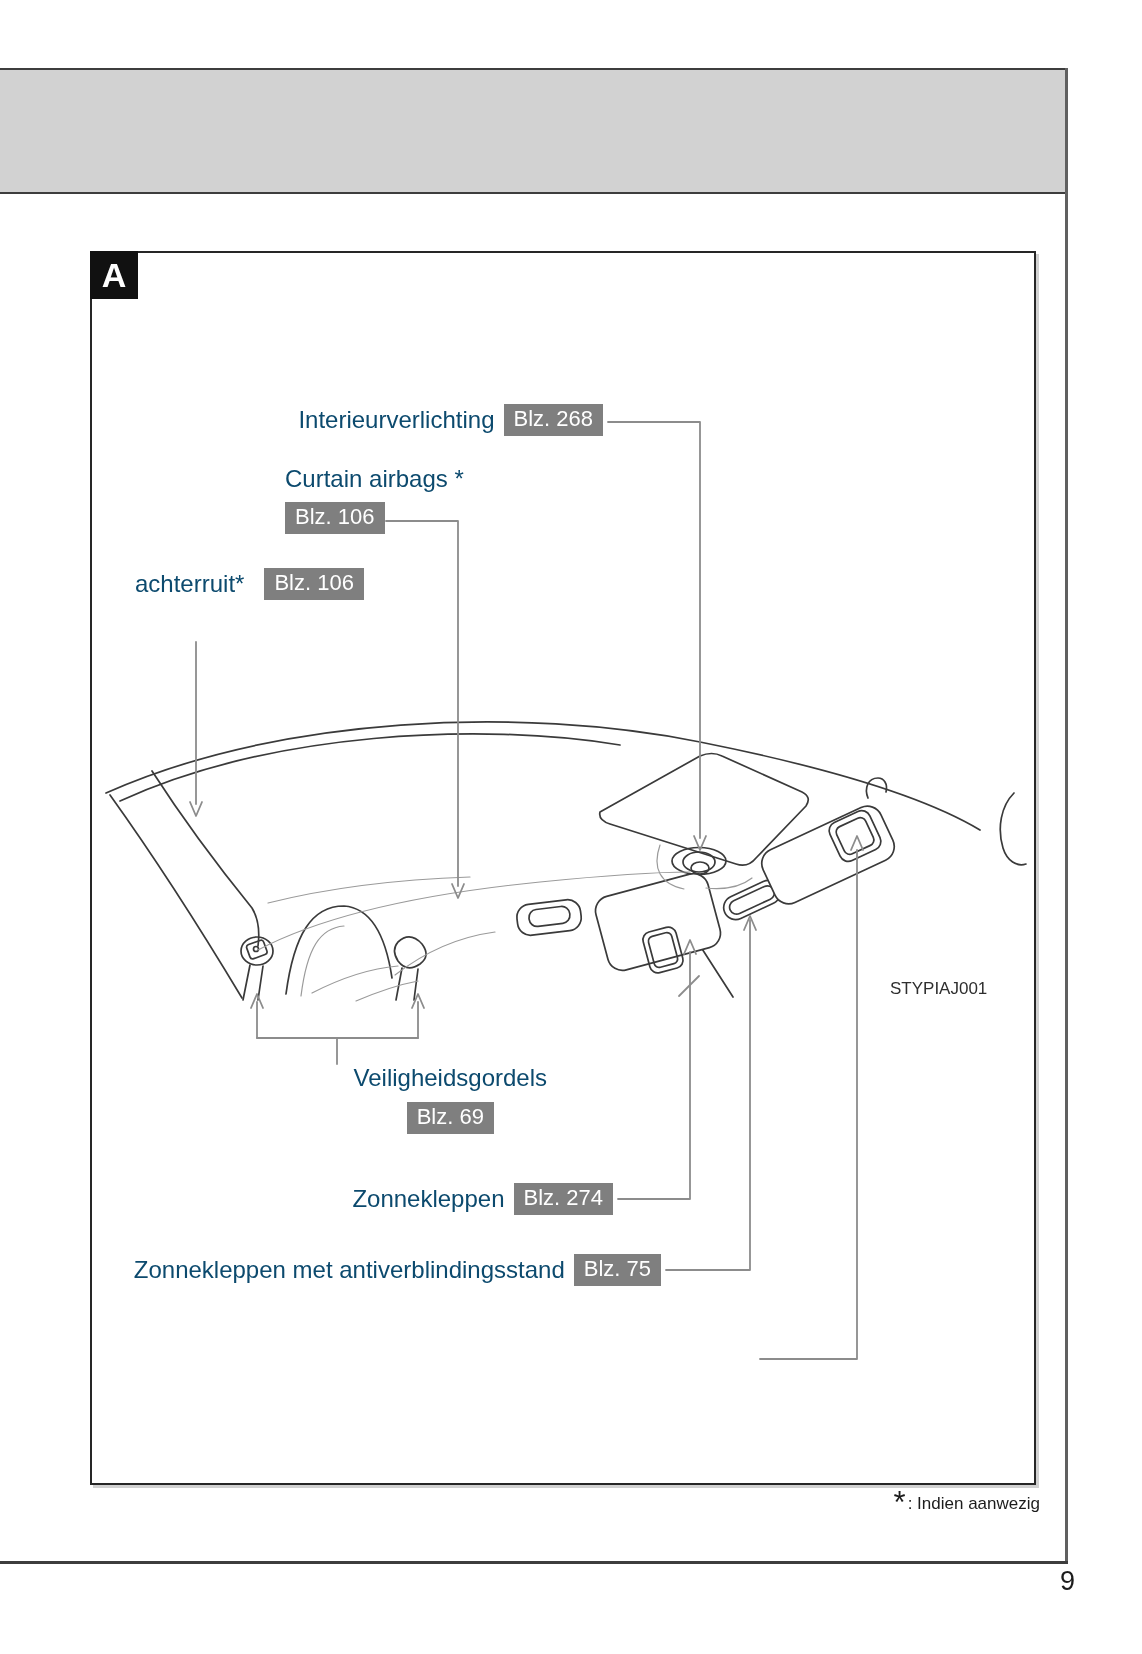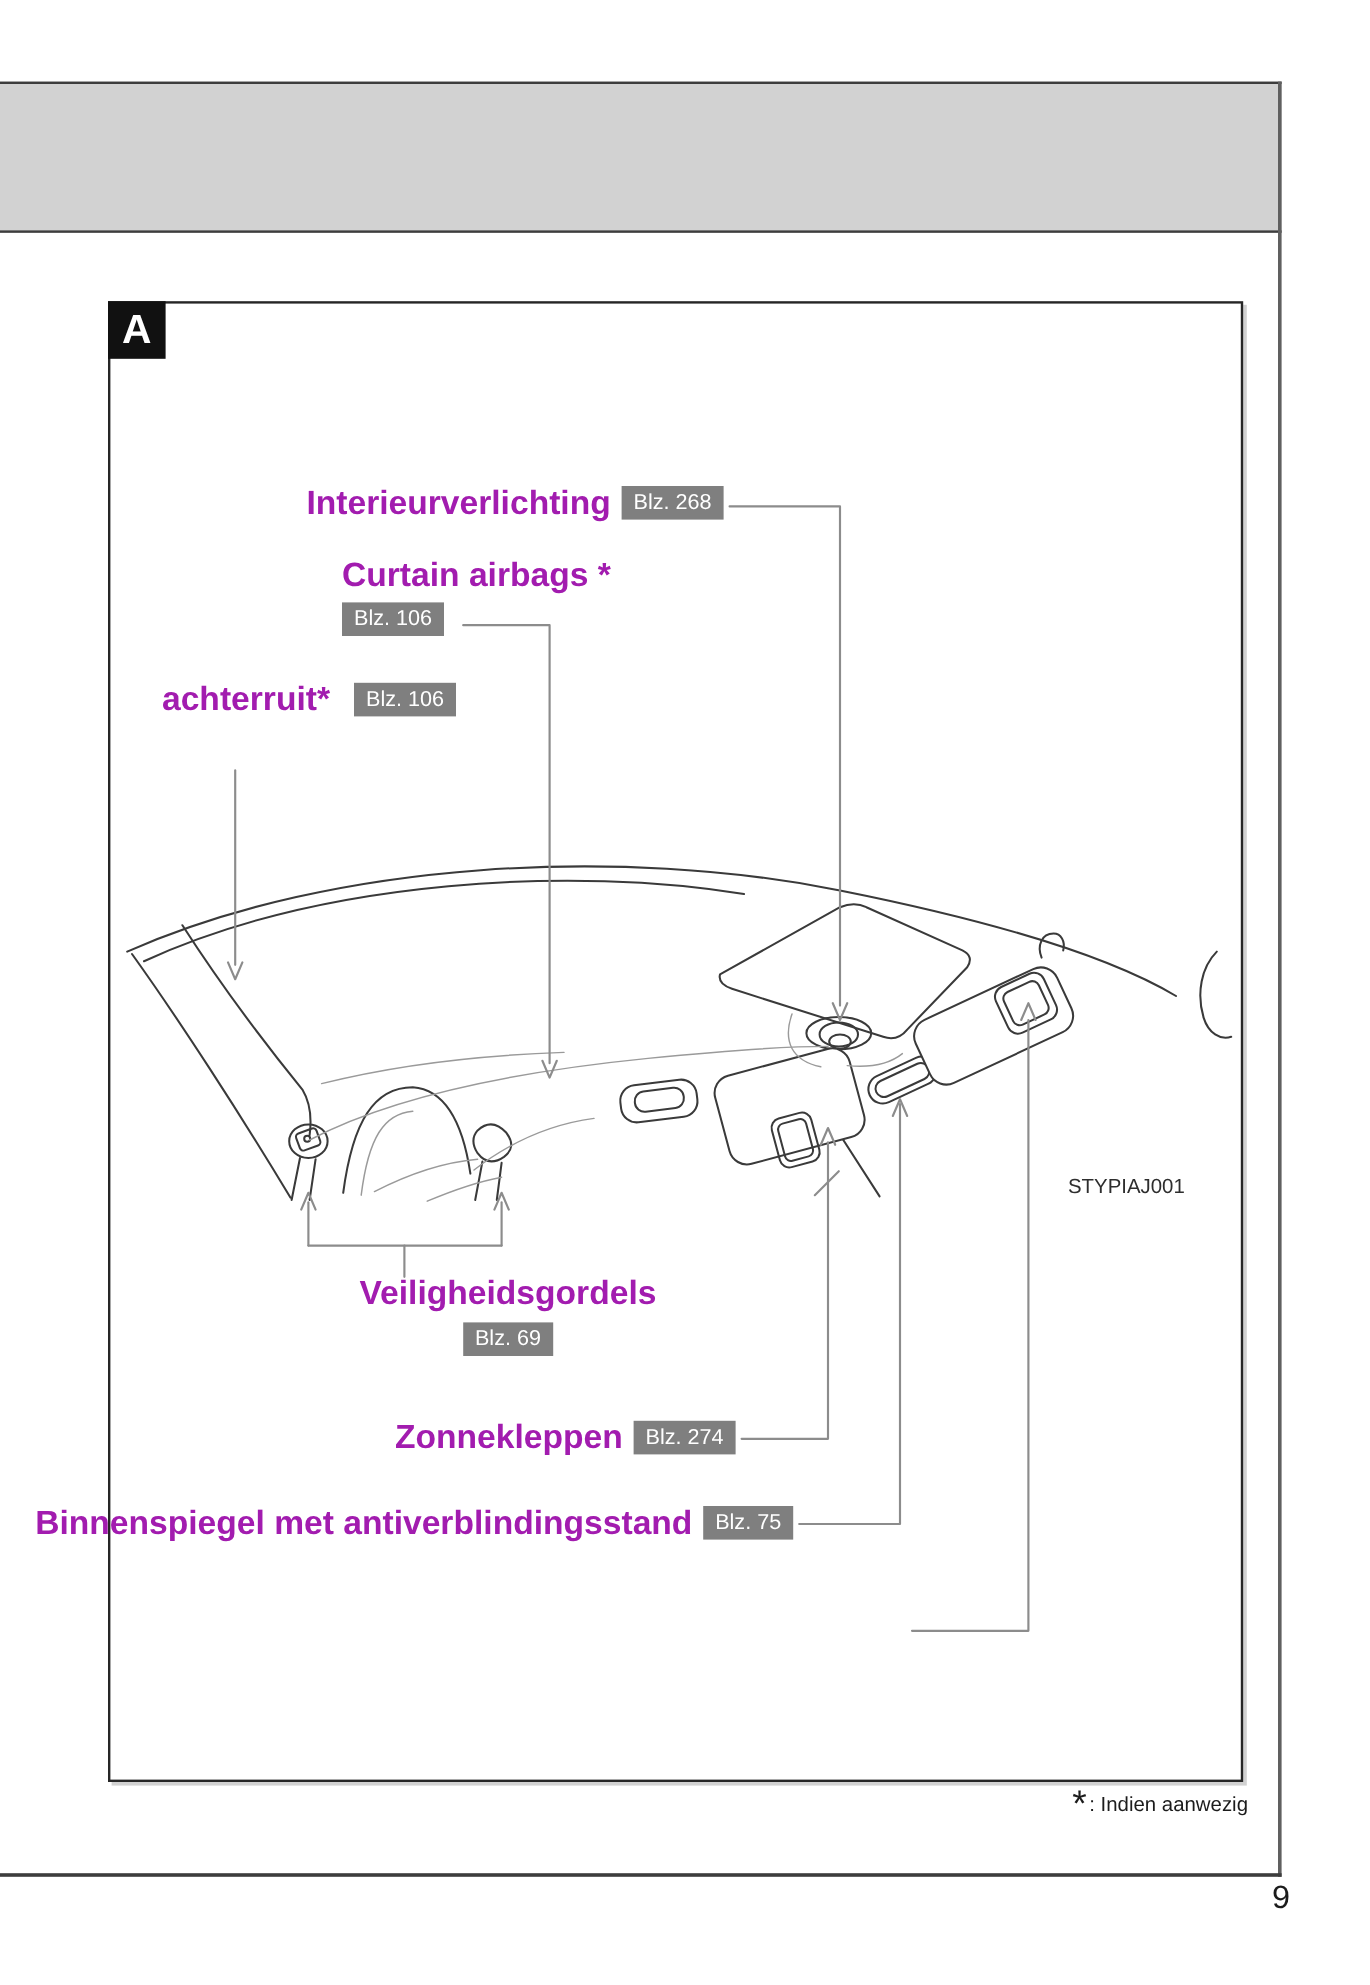--- a/index.html
+++ b/index.html
@@ -21,22 +21,22 @@
                box-shadow:3px 3px 0 rgba(0,0,0,0.18);}
   #section-tab{position:absolute;left:90px;top:251px;width:48px;height:48px;background:#111;
                color:#fff;font-size:34px;font-weight:bold;display:flex;align-items:center;
                justify-content:center;z-index:12;}
 
   
   #car-figure{position:absolute;left:0;top:0;width:1142px;height:1654px;z-index:5;pointer-events:none;}
 
   
   .row{position:absolute;display:flex;align-items:center;gap:9px;white-space:nowrap;z-index:10;}
-  .lbl{font-size:28px;line-height:30px;color:#a21caf;font-weight:bold;}
-  .badge{background:#7f7f7f;color:#fff;font-size:18px;line-height:1;padding:4px 10px 6px;
+  .lbl{font-size:24px;line-height:30px;color:#0c4a6e;}
+  .badge{background:#7f7f7f;color:#fff;font-size:22px;line-height:1;padding:4px 10px 6px;
          display:inline-block;width:max-content;}
   #callout-interior-light{right:539px;top:404px;}
   #callout-curtain-airbags{left:285px;top:464px;z-index:10;position:absolute;}
   #callout-curtain-airbags .badge{margin-top:8px;}
   #callout-curtain-rear{left:135px;top:563px;z-index:10;position:absolute;}
   .line2{display:flex;align-items:center;gap:20px;margin-top:5px;}
   #callout-seat-belts{right:595px;top:1063px;flex-direction:column;}
   #callout-sun-visors{right:529px;top:1183px;}
   #callout-inner-mirror{right:481px;top:1254px;}
   #callout-vanity-mirrors{right:387px;top:1342px;}
@@ -213,21 +213,21 @@
     <span class="lbl">Veiligheidsgordels</span>
     <span class="badge">Blz. 69</span>
   </div>
 
   <div class="row" id="callout-sun-visors">
     <span class="lbl">Zonnekleppen</span>
     <span class="badge">Blz. 274</span>
   </div>
 
   <div class="row" id="callout-inner-mirror">
-    <span class="lbl">Binnenspiegel met antiverblindingsstand</span>
+    <span class="lbl">Zonnekleppen met antiverblindingsstand</span>
     <span class="badge">Blz. 75</span>
   </div>
 
 
   <div id="figure-code">STYPIAJ001</div>
 
   <div id="footnote">
     <span class="fn-star">*</span>
     <span class="fn-text">: Indien aanwezig</span>
   </div>

